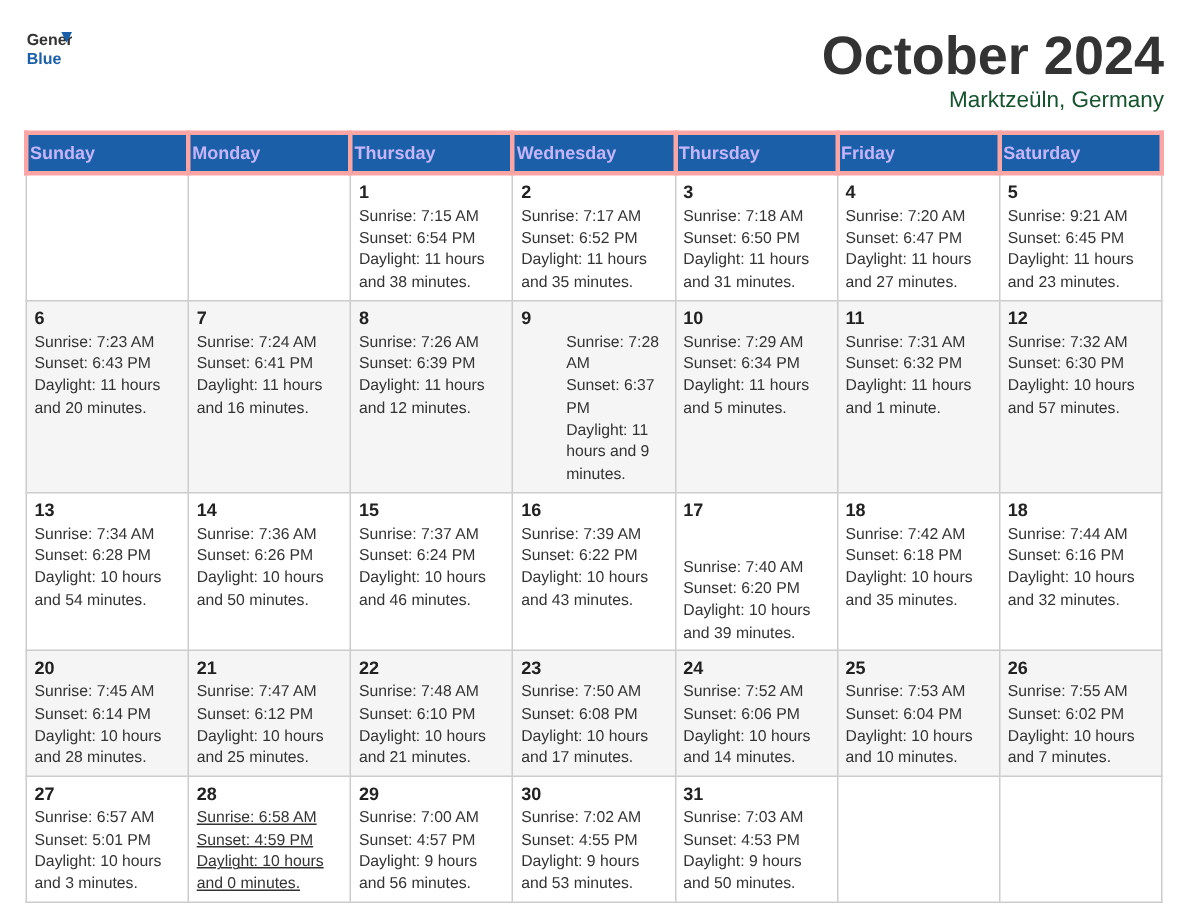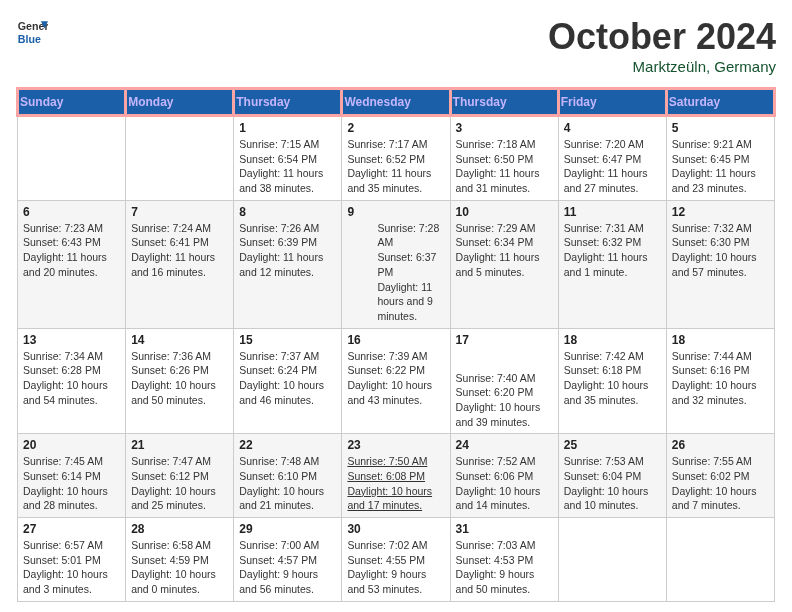--- a/index.html
+++ b/index.html
@@ -243,21 +243,21 @@
 Daylight: 10 hours and 25 minutes.</div>
         </td>
         <td>
           <div class="day-num">22</div>
           <div class="day-info" style="white-space: pre-line;">Sunrise: 7:48 AM
 Sunset: 6:10 PM
 Daylight: 10 hours and 21 minutes.</div>
         </td>
         <td>
           <div class="day-num">23</div>
-          <div class="day-info" style="white-space: pre-line; text-decoration: underline;">Sunrise: 7:50 AM
+          <div class="day-info" style="white-space: pre-line;">Sunrise: 7:50 AM
 Sunset: 6:08 PM
 Daylight: 10 hours and 17 minutes.</div>
         </td>
         <td>
           <div class="day-num">24</div>
           <div class="day-info" style="white-space: pre-line;">Sunrise: 7:52 AM
 Sunset: 6:06 PM
 Daylight: 10 hours and 14 minutes.</div>
         </td>
         <td>
@@ -275,21 +275,21 @@
       </tr>
       <tr>
         <td>
           <div class="day-num">27</div>
           <div class="day-info" style="white-space: pre-line;">Sunrise: 6:57 AM
 Sunset: 5:01 PM
 Daylight: 10 hours and 3 minutes.</div>
         </td>
         <td>
           <div class="day-num">28</div>
-          <div class="day-info" style="white-space: pre-line;">Sunrise: 6:58 AM
+          <div class="day-info" style="white-space: pre-line; text-decoration: underline;">Sunrise: 6:58 AM
 Sunset: 4:59 PM
 Daylight: 10 hours and 0 minutes.</div>
         </td>
         <td>
           <div class="day-num">29</div>
           <div class="day-info" style="white-space: pre-line;">Sunrise: 7:00 AM
 Sunset: 4:57 PM
 Daylight: 9 hours and 56 minutes.</div>
         </td>
         <td>

